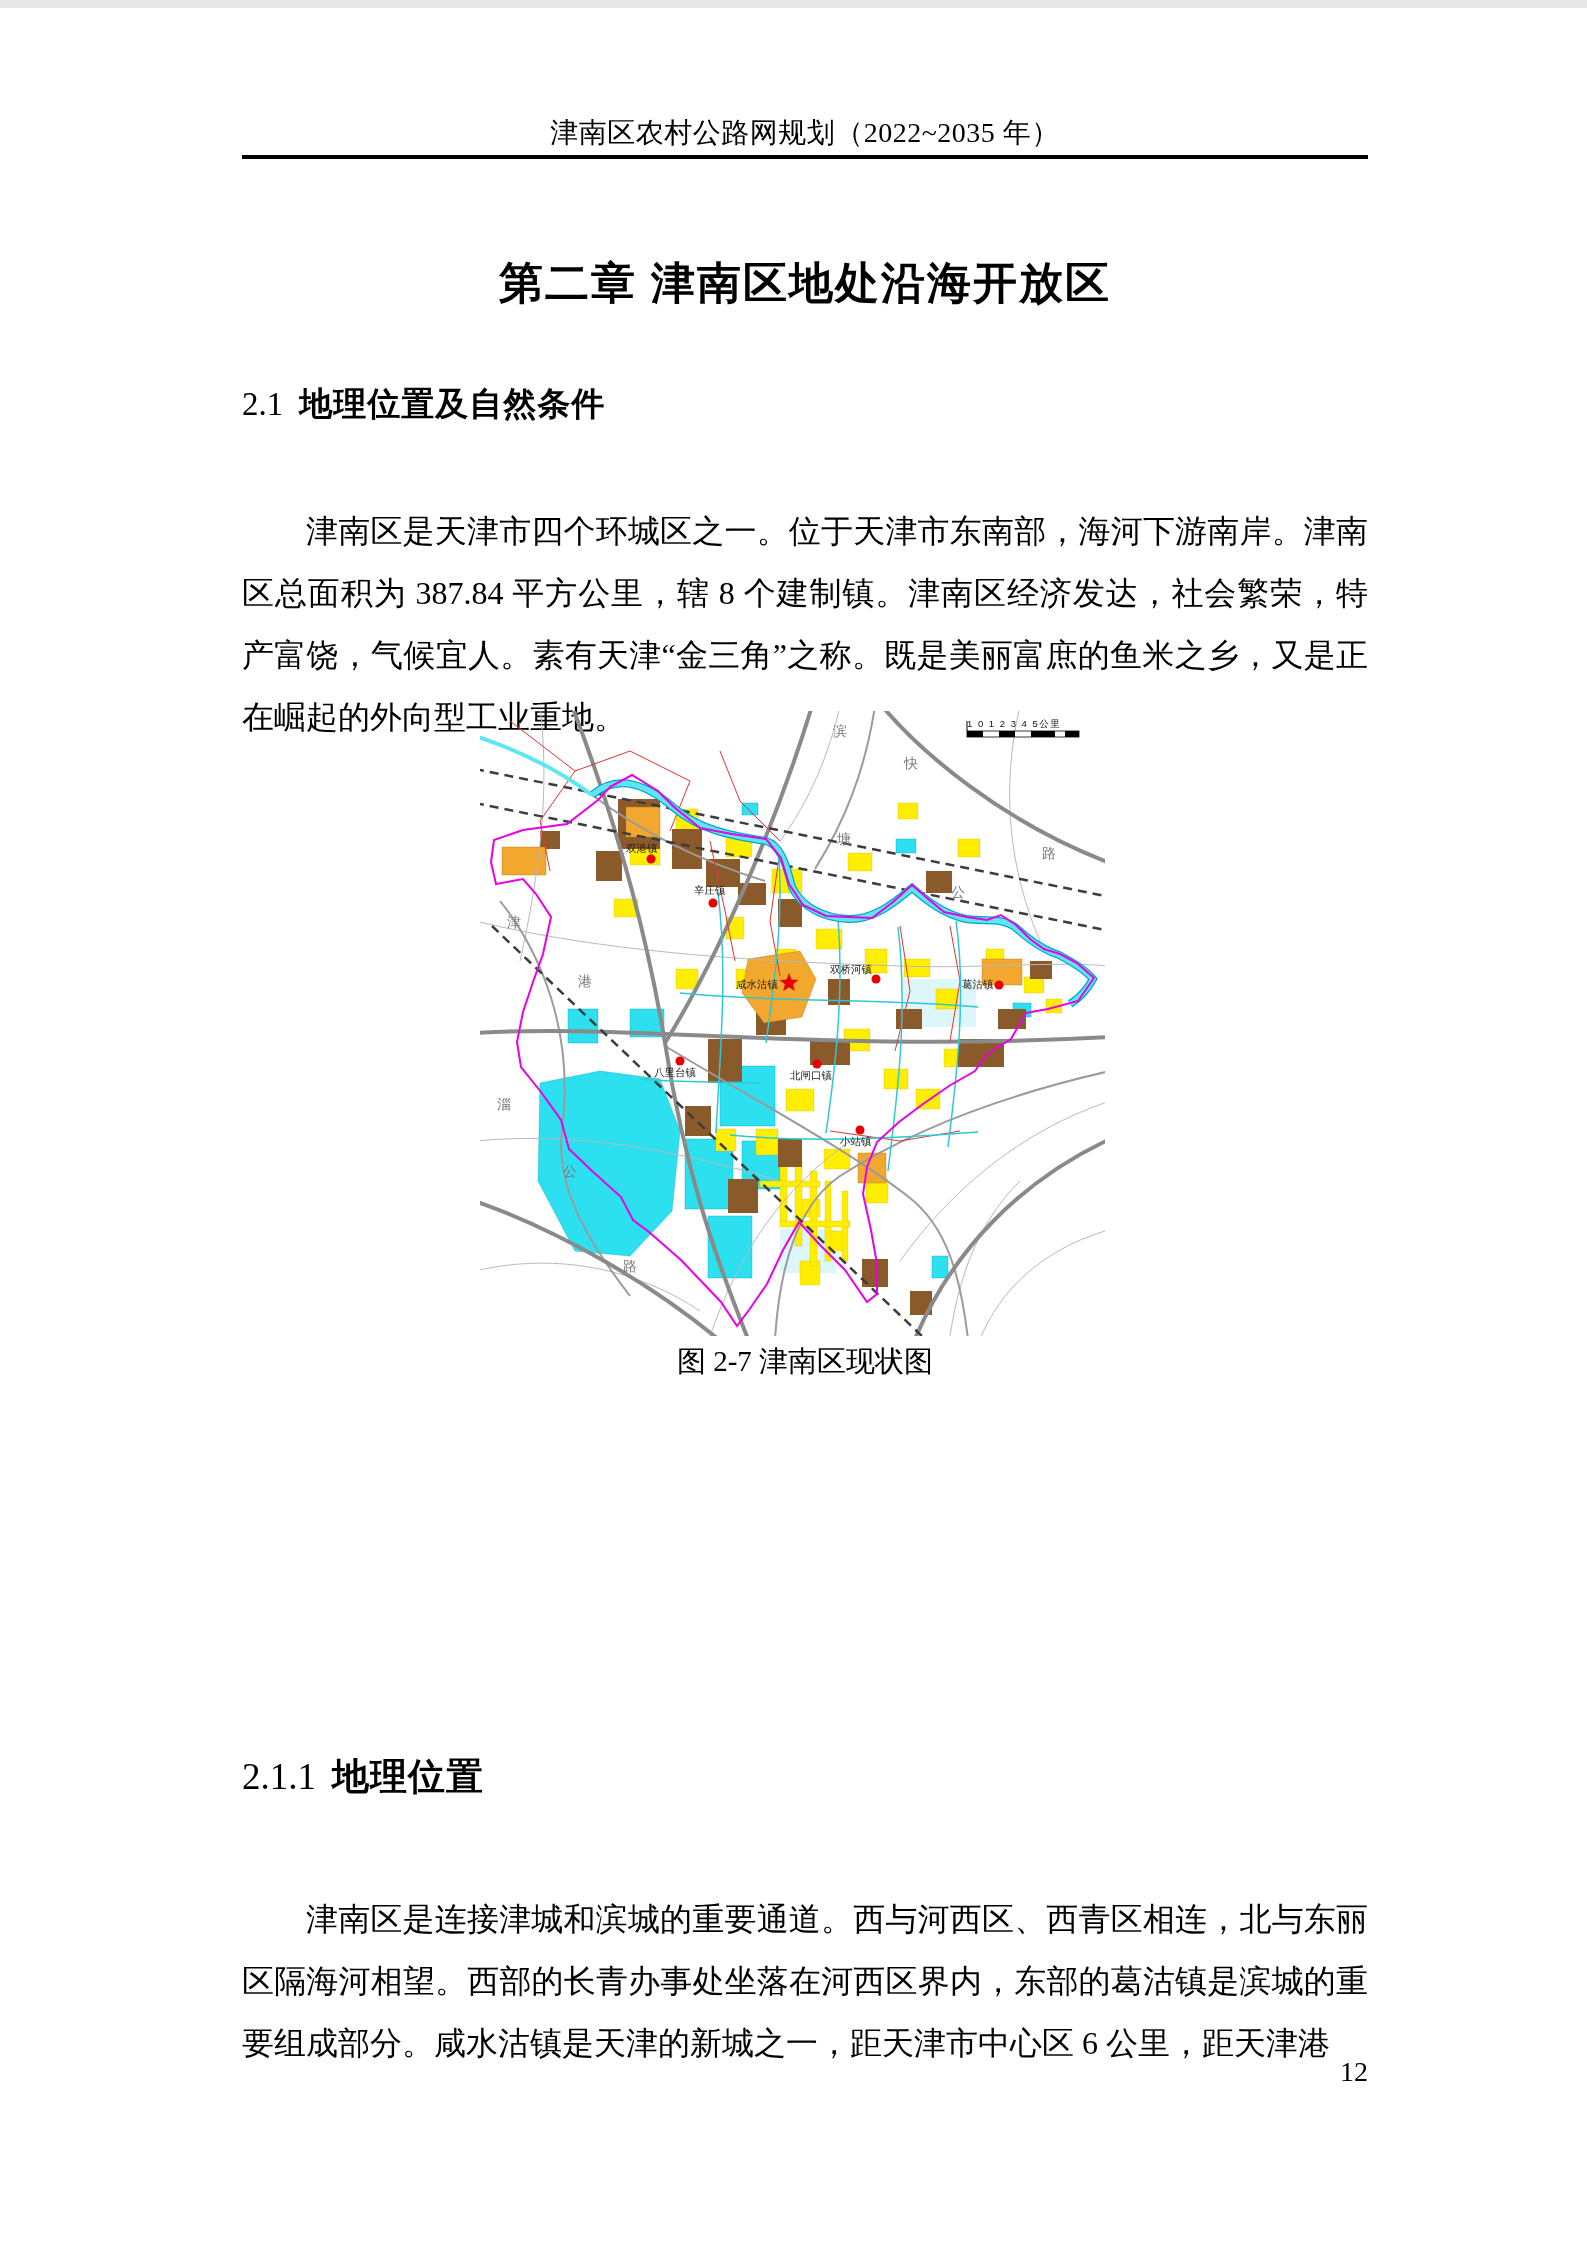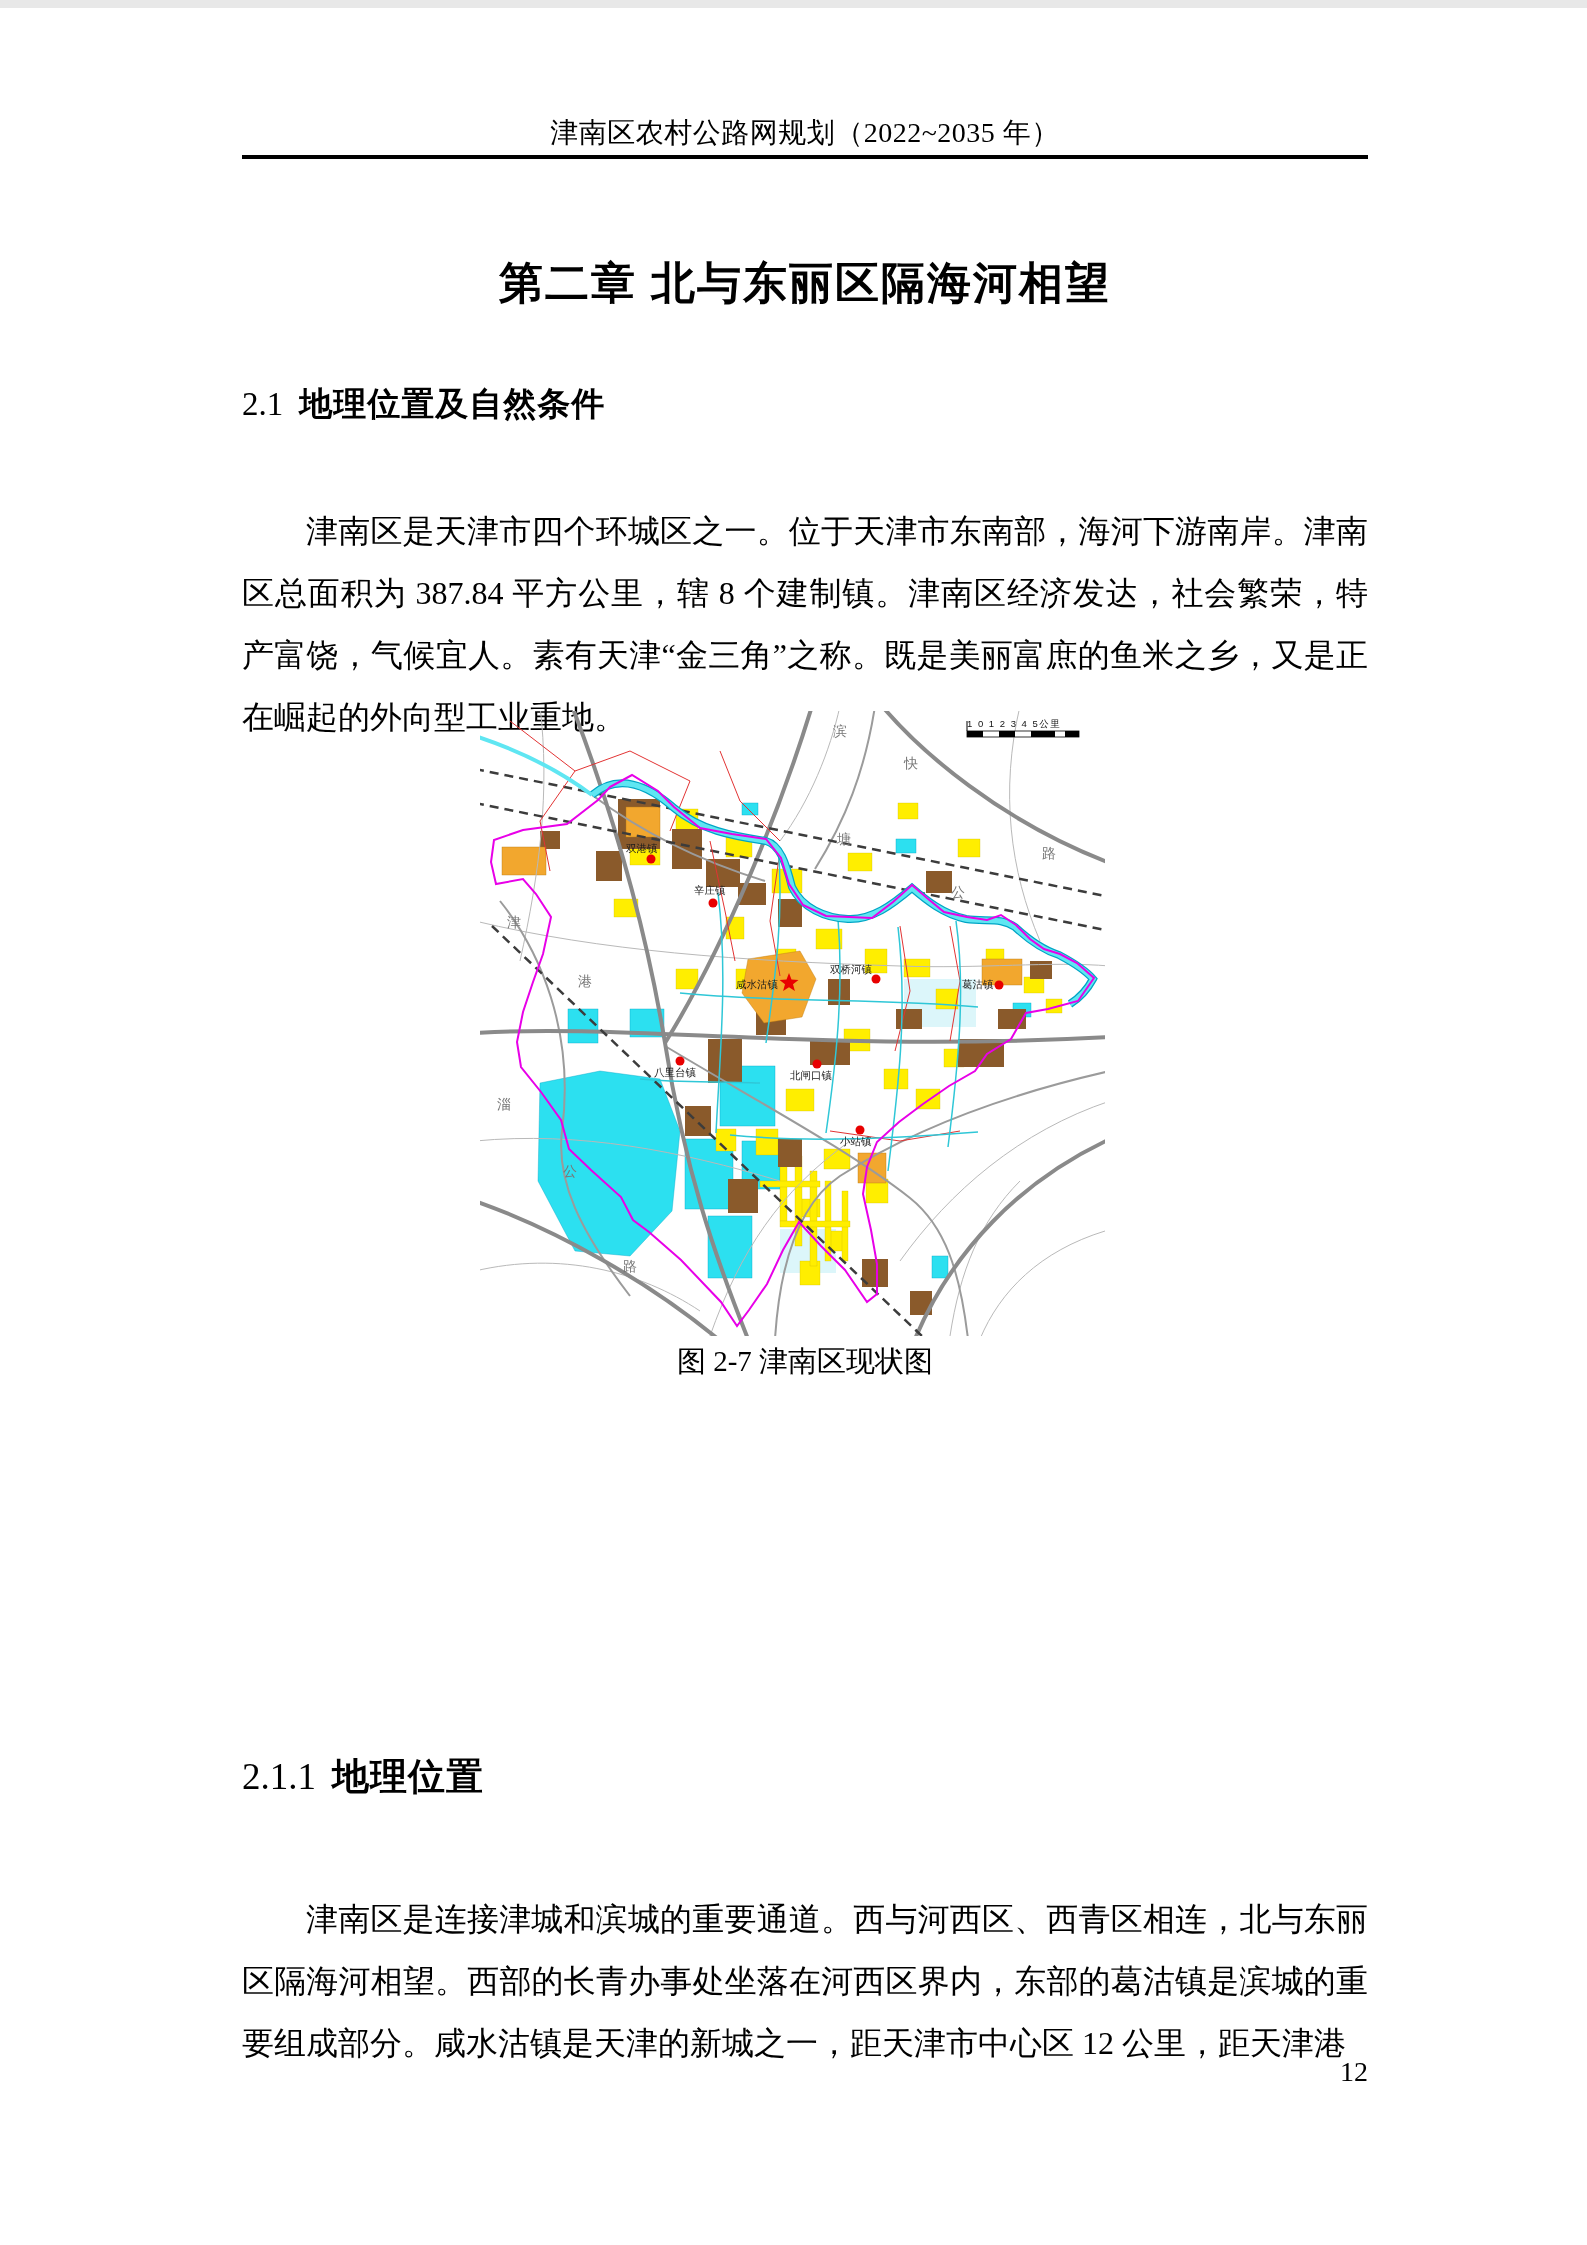--- a/index.html
+++ b/index.html
@@ -28,21 +28,21 @@
   .page-number{position:absolute;top:2048px;left:242px;width:1126px;text-align:right;font-size:28px;}
 </style>
 </head>
 <body>
 
 <div class="page">
 
   <div class="header-title">津南区农村公路网规划（2022~2035 年）</div>
   <div class="header-rule"></div>
 
-  <div class="chapter-title">第二章 北与东丽区隔海河相望</div>
+  <div class="chapter-title">第二章 津南区地处沿海开放区</div>
 
   <div class="sec-heading h-s21">
     <span class="h-num">2.1</span><span class="h-txt">地理位置及自然条件</span>
   </div>
 
   <p class="para para1">津南区是天津市四个环城区之一。位于天津市东南部，海河下游南岸。津南区总面积为 387.84 平方公里，辖 8 个建制镇。津南区经济发达，社会繁荣，特产富饶，气候宜人。素有天津“金三角”之称。既是美丽富庶的鱼米之乡，又是正在崛起的外向型工业重地。</p>
 
   <div class="figure">
     <svg viewBox="0 0 625 625" xmlns="http://www.w3.org/2000/svg">
 
@@ -240,17 +240,17 @@
     </svg>
   </div>
 
   <div class="caption">图 2-7 津南区现状图</div>
 
 
   <div class="sec-heading h-s211">
     <span class="h-num">2.1.1</span><span class="h-txt">地理位置</span>
   </div>
 
-  <p class="para para3">津南区是连接津城和滨城的重要通道。西与河西区、西青区相连，北与东丽区隔海河相望。西部的长青办事处坐落在河西区界内，东部的葛沽镇是滨城的重要组成部分。咸水沽镇是天津的新城之一，距天津市中心区 12 公里，距天津港</p>
+  <p class="para para3">津南区是连接津城和滨城的重要通道。西与河西区、西青区相连，北与东丽区隔海河相望。西部的长青办事处坐落在河西区界内，东部的葛沽镇是滨城的重要组成部分。咸水沽镇是天津的新城之一，距天津市中心区 6 公里，距天津港</p>
 
   <div class="page-number">12</div>
 
 </div>
 
 </body></html>

